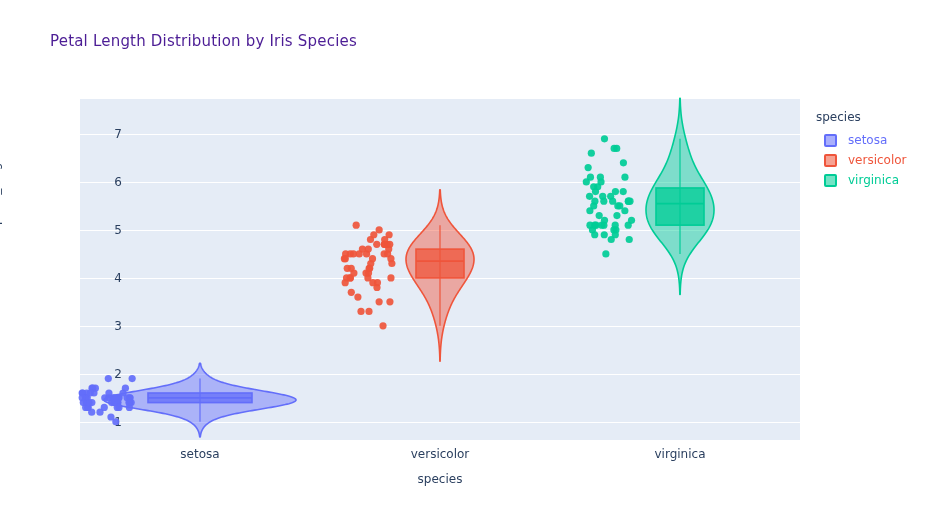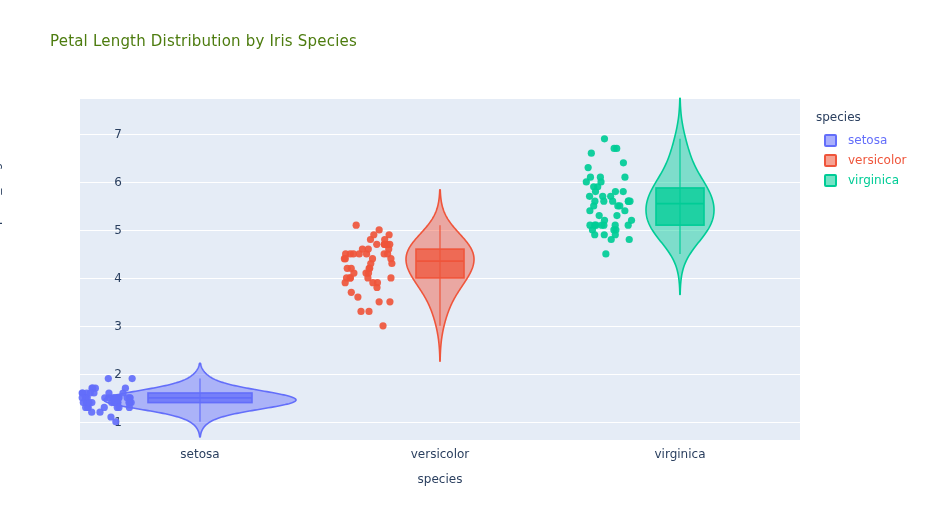--- a/index.html
+++ b/index.html
@@ -8,21 +8,21 @@
     background:#ffffff;
     font-family:"DejaVu Sans", sans-serif;
     color:#2a3f5f;
     overflow:hidden;
     position:relative;
   }
   #figure{position:absolute;left:0;top:0;width:928px;height:525px;}
 
   #chart-title{
     position:absolute;left:50px;top:32px;
-    font-size:15px;color:#4d7c0f;
+    font-size:15px;color:#4c1d95;
     letter-spacing:.2px;white-space:nowrap;
   }
 
   #plot-area{
     position:absolute;left:80px;top:99px;
     width:720px;height:341px;
     background:#E5ECF6;
   }
   .gridline{position:absolute;left:0;width:100%;height:1px;background:#ffffff;}
 

